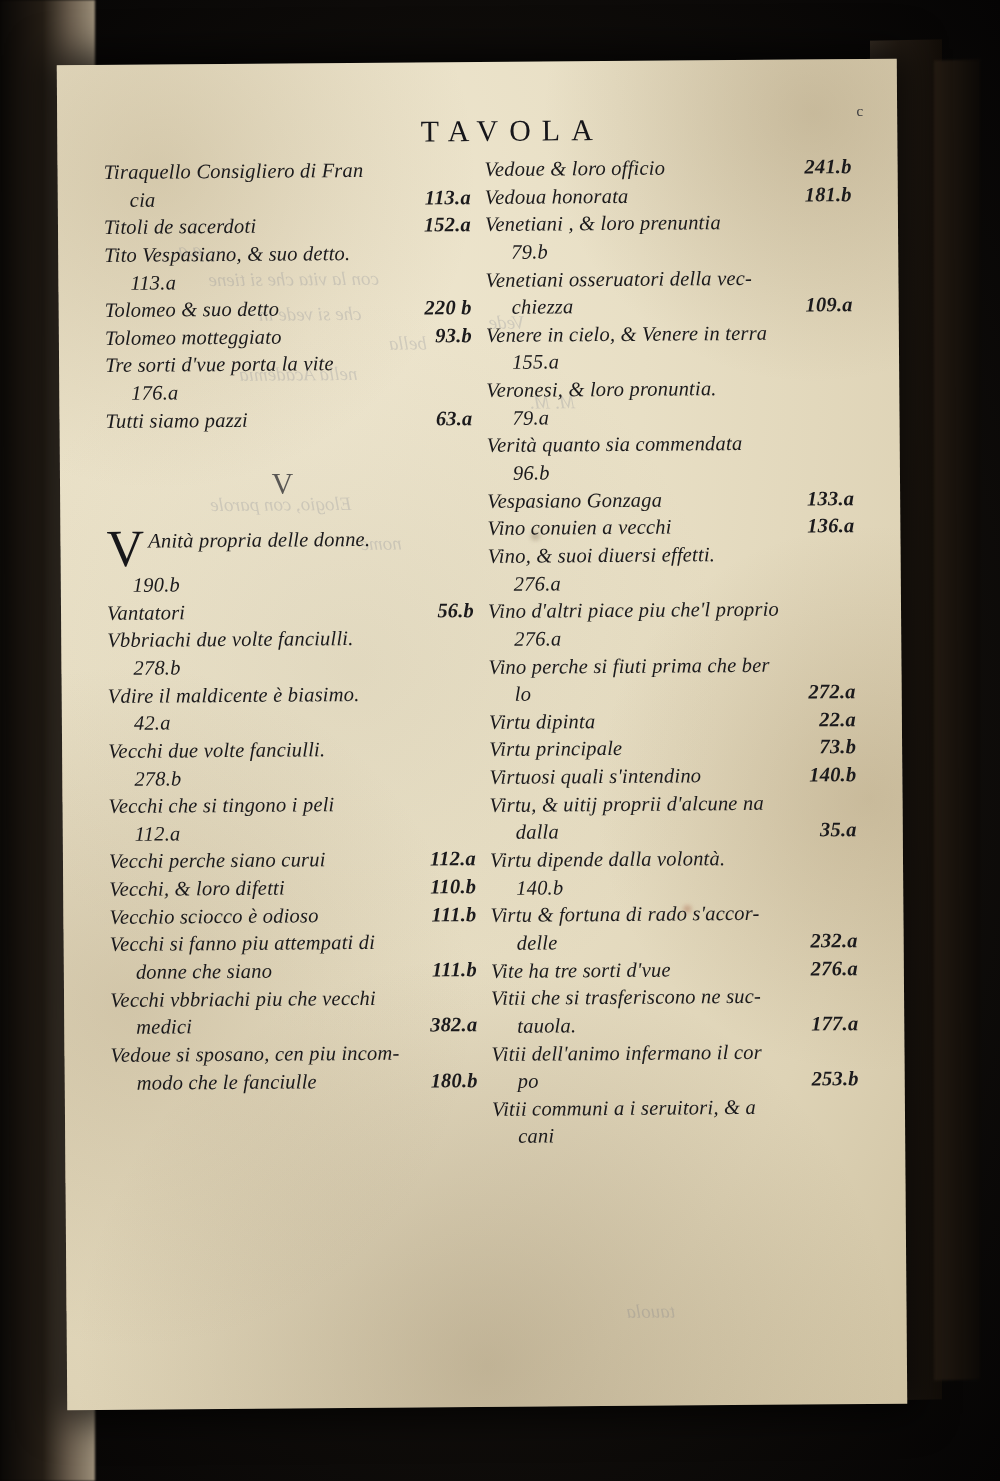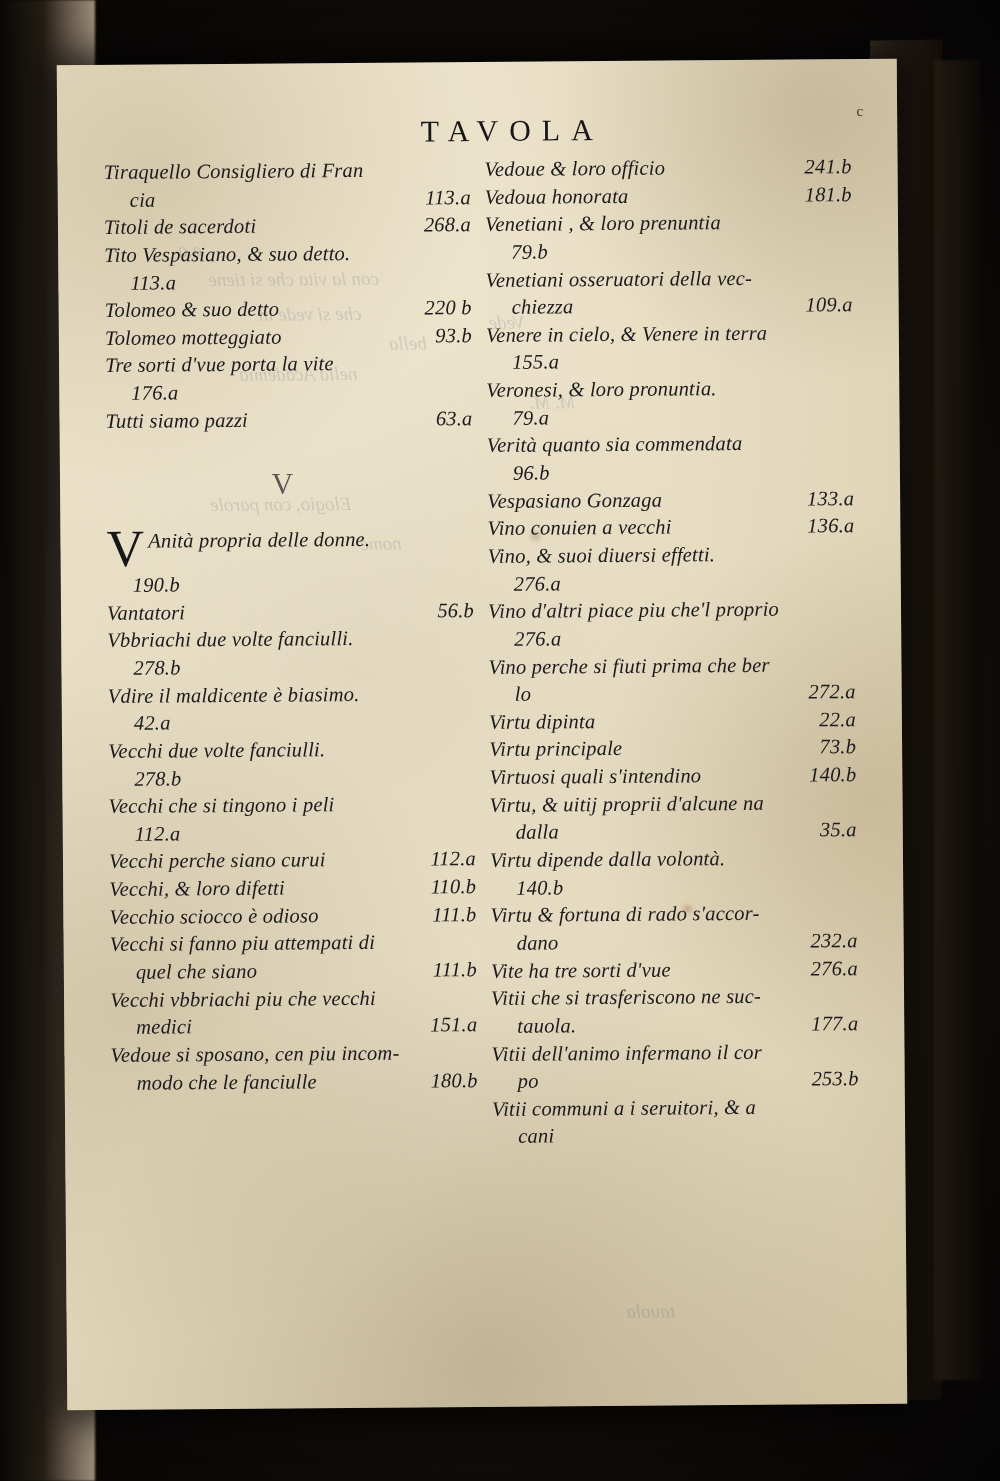--- a/index.html
+++ b/index.html
@@ -123,20 +123,21 @@
     line-height: 1.30;
     color: #1b1a1c;
     margin-bottom: 1px;
     position: relative;
     letter-spacing: 0.2px;
   }
   .entry .txt { }
   .entry .pg {
     float: right;
     font-style: italic;
+    font-weight: bold;
   }
   .entry.cont { padding-left: 26px; }
 
   .clearfix::after { content: ""; display: block; clear: both; }
 
   
   .dropcap {
     float: left;
     font-family: "Liberation Serif", serif;
     font-size: 52px;
@@ -217,21 +218,21 @@
       <div class="head-line">
         <span class="running-head">TAVOLA</span>
       </div>
 
       <div class="columns">
 
         <div class="col">
           <div id="left-top">
               <div class="entry clearfix"><span class="txt">Tiraquello Consigliero di Fran</span></div>
               <div class="entry clearfix cont"><span class="txt">cia</span><span class="pg">113.a</span></div>
-              <div class="entry clearfix"><span class="txt">Titoli de sacerdoti</span><span class="pg">268.a</span></div>
+              <div class="entry clearfix"><span class="txt">Titoli de sacerdoti</span><span class="pg">152.a</span></div>
               <div class="entry clearfix"><span class="txt">Tito Vespasiano, &amp; suo detto.</span></div>
               <div class="entry clearfix cont"><span class="txt">113.a</span></div>
               <div class="entry clearfix"><span class="txt">Tolomeo &amp; suo detto</span><span class="pg">220 b</span></div>
               <div class="entry clearfix"><span class="txt">Tolomeo motteggiato</span><span class="pg">93.b</span></div>
               <div class="entry clearfix"><span class="txt">Tre sorti d'vue porta la vite</span></div>
               <div class="entry clearfix cont"><span class="txt">176.a</span></div>
               <div class="entry clearfix"><span class="txt">Tutti siamo pazzi</span><span class="pg">63.a</span></div>
             </div>
 
           <div class="section-letter">V</div>
@@ -245,23 +246,23 @@
               <div class="entry clearfix"><span class="txt">Vdire il maldicente è biasimo.</span></div>
               <div class="entry clearfix cont"><span class="txt">42.a</span></div>
               <div class="entry clearfix"><span class="txt">Vecchi due volte fanciulli.</span></div>
               <div class="entry clearfix cont"><span class="txt">278.b</span></div>
               <div class="entry clearfix"><span class="txt">Vecchi che si tingono i peli</span></div>
               <div class="entry clearfix cont"><span class="txt">112.a</span></div>
               <div class="entry clearfix"><span class="txt">Vecchi perche siano curui</span><span class="pg">112.a</span></div>
               <div class="entry clearfix"><span class="txt">Vecchi, &amp; loro difetti</span><span class="pg">110.b</span></div>
               <div class="entry clearfix"><span class="txt">Vecchio sciocco è odioso</span><span class="pg">111.b</span></div>
               <div class="entry clearfix"><span class="txt">Vecchi si fanno piu attempati di</span></div>
-              <div class="entry clearfix cont"><span class="txt">quel che siano</span><span class="pg">111.b</span></div>
+              <div class="entry clearfix cont"><span class="txt">donne che siano</span><span class="pg">111.b</span></div>
               <div class="entry clearfix"><span class="txt">Vecchi vbbriachi piu che vecchi</span></div>
-              <div class="entry clearfix cont"><span class="txt">medici</span><span class="pg">151.a</span></div>
+              <div class="entry clearfix cont"><span class="txt">medici</span><span class="pg">382.a</span></div>
               <div class="entry clearfix"><span class="txt">Vedoue si sposano, cen piu incom-</span></div>
               <div class="entry clearfix cont"><span class="txt">modo che le fanciulle</span><span class="pg">180.b</span></div>
             </div>
         </div>
 
         <div class="col">
           <div id="right-col">
               <div class="entry clearfix"><span class="txt">Vedoue &amp; loro officio</span><span class="pg">241.b</span></div>
               <div class="entry clearfix"><span class="txt">Vedoua honorata</span><span class="pg">181.b</span></div>
               <div class="entry clearfix"><span class="txt">Venetiani , &amp; loro prenuntia</span></div>
@@ -283,21 +284,21 @@
               <div class="entry clearfix"><span class="txt">Vino perche si fiuti prima che ber</span></div>
               <div class="entry clearfix cont"><span class="txt">lo</span><span class="pg">272.a</span></div>
               <div class="entry clearfix"><span class="txt">Virtu dipinta</span><span class="pg">22.a</span></div>
               <div class="entry clearfix"><span class="txt">Virtu principale</span><span class="pg">73.b</span></div>
               <div class="entry clearfix"><span class="txt">Virtuosi quali s'intendino</span><span class="pg">140.b</span></div>
               <div class="entry clearfix"><span class="txt">Virtu, &amp; uitij proprii d'alcune na</span></div>
               <div class="entry clearfix cont"><span class="txt">dalla</span><span class="pg">35.a</span></div>
               <div class="entry clearfix"><span class="txt">Virtu dipende dalla volontà.</span></div>
               <div class="entry clearfix cont"><span class="txt">140.b</span></div>
               <div class="entry clearfix"><span class="txt">Virtu &amp; fortuna di rado s'accor-</span></div>
-              <div class="entry clearfix cont"><span class="txt">dano</span><span class="pg">232.a</span></div>
+              <div class="entry clearfix cont"><span class="txt">delle</span><span class="pg">232.a</span></div>
               <div class="entry clearfix"><span class="txt">Vite ha tre sorti d'vue</span><span class="pg">276.a</span></div>
               <div class="entry clearfix"><span class="txt">Vitii che si trasferiscono ne suc-</span></div>
               <div class="entry clearfix cont"><span class="txt">tauola.</span><span class="pg">177.a</span></div>
               <div class="entry clearfix"><span class="txt">Vitii dell'animo infermano il cor</span></div>
               <div class="entry clearfix cont"><span class="txt">po</span><span class="pg">253.b</span></div>
               <div class="entry clearfix"><span class="txt">Vitii communi a i seruitori, &amp; a</span></div>
               <div class="entry clearfix cont"><span class="txt">cani</span></div>
             </div>
         </div>
 

